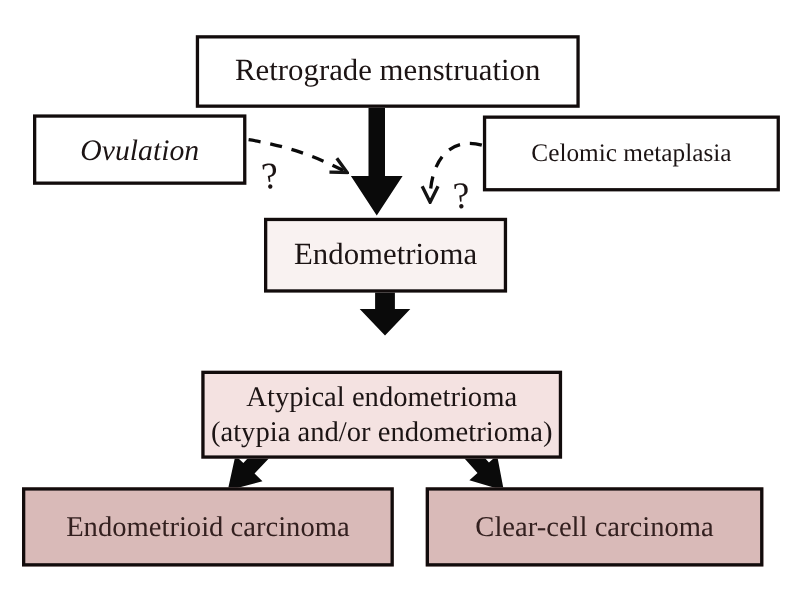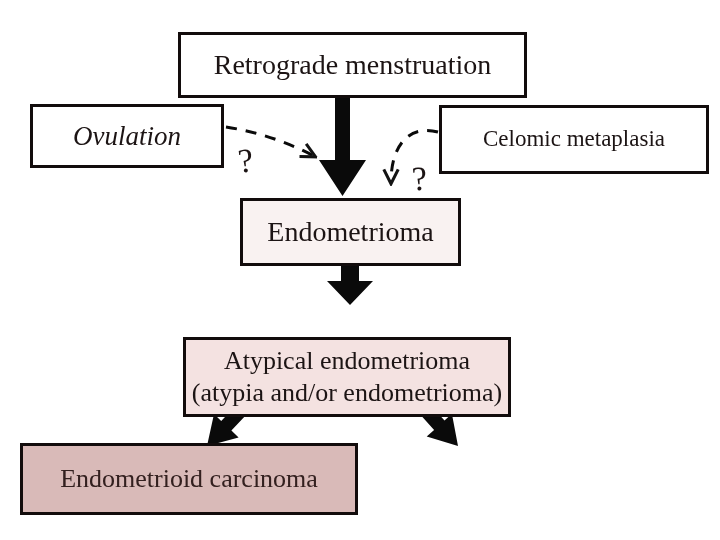--- a/index.html
+++ b/index.html
@@ -85,18 +85,21 @@
 
   <div class="node n-atypical">
     <span>Atypical endometrioma</span>
     <span>(atypia and/or endometrioma)</span>
   </div>
 
   <div class="node n-endometrioid">
     <span>Endometrioid carcinoma</span>
   </div>
 
+  <div class="node n-clearcell">
+    <span>Clear-cell carcinoma</span>
+  </div>
 
   <div class="qmark q-left">?</div>
 
   <div class="qmark q-right">?</div>
 
 </div>
 
 </body></html>

